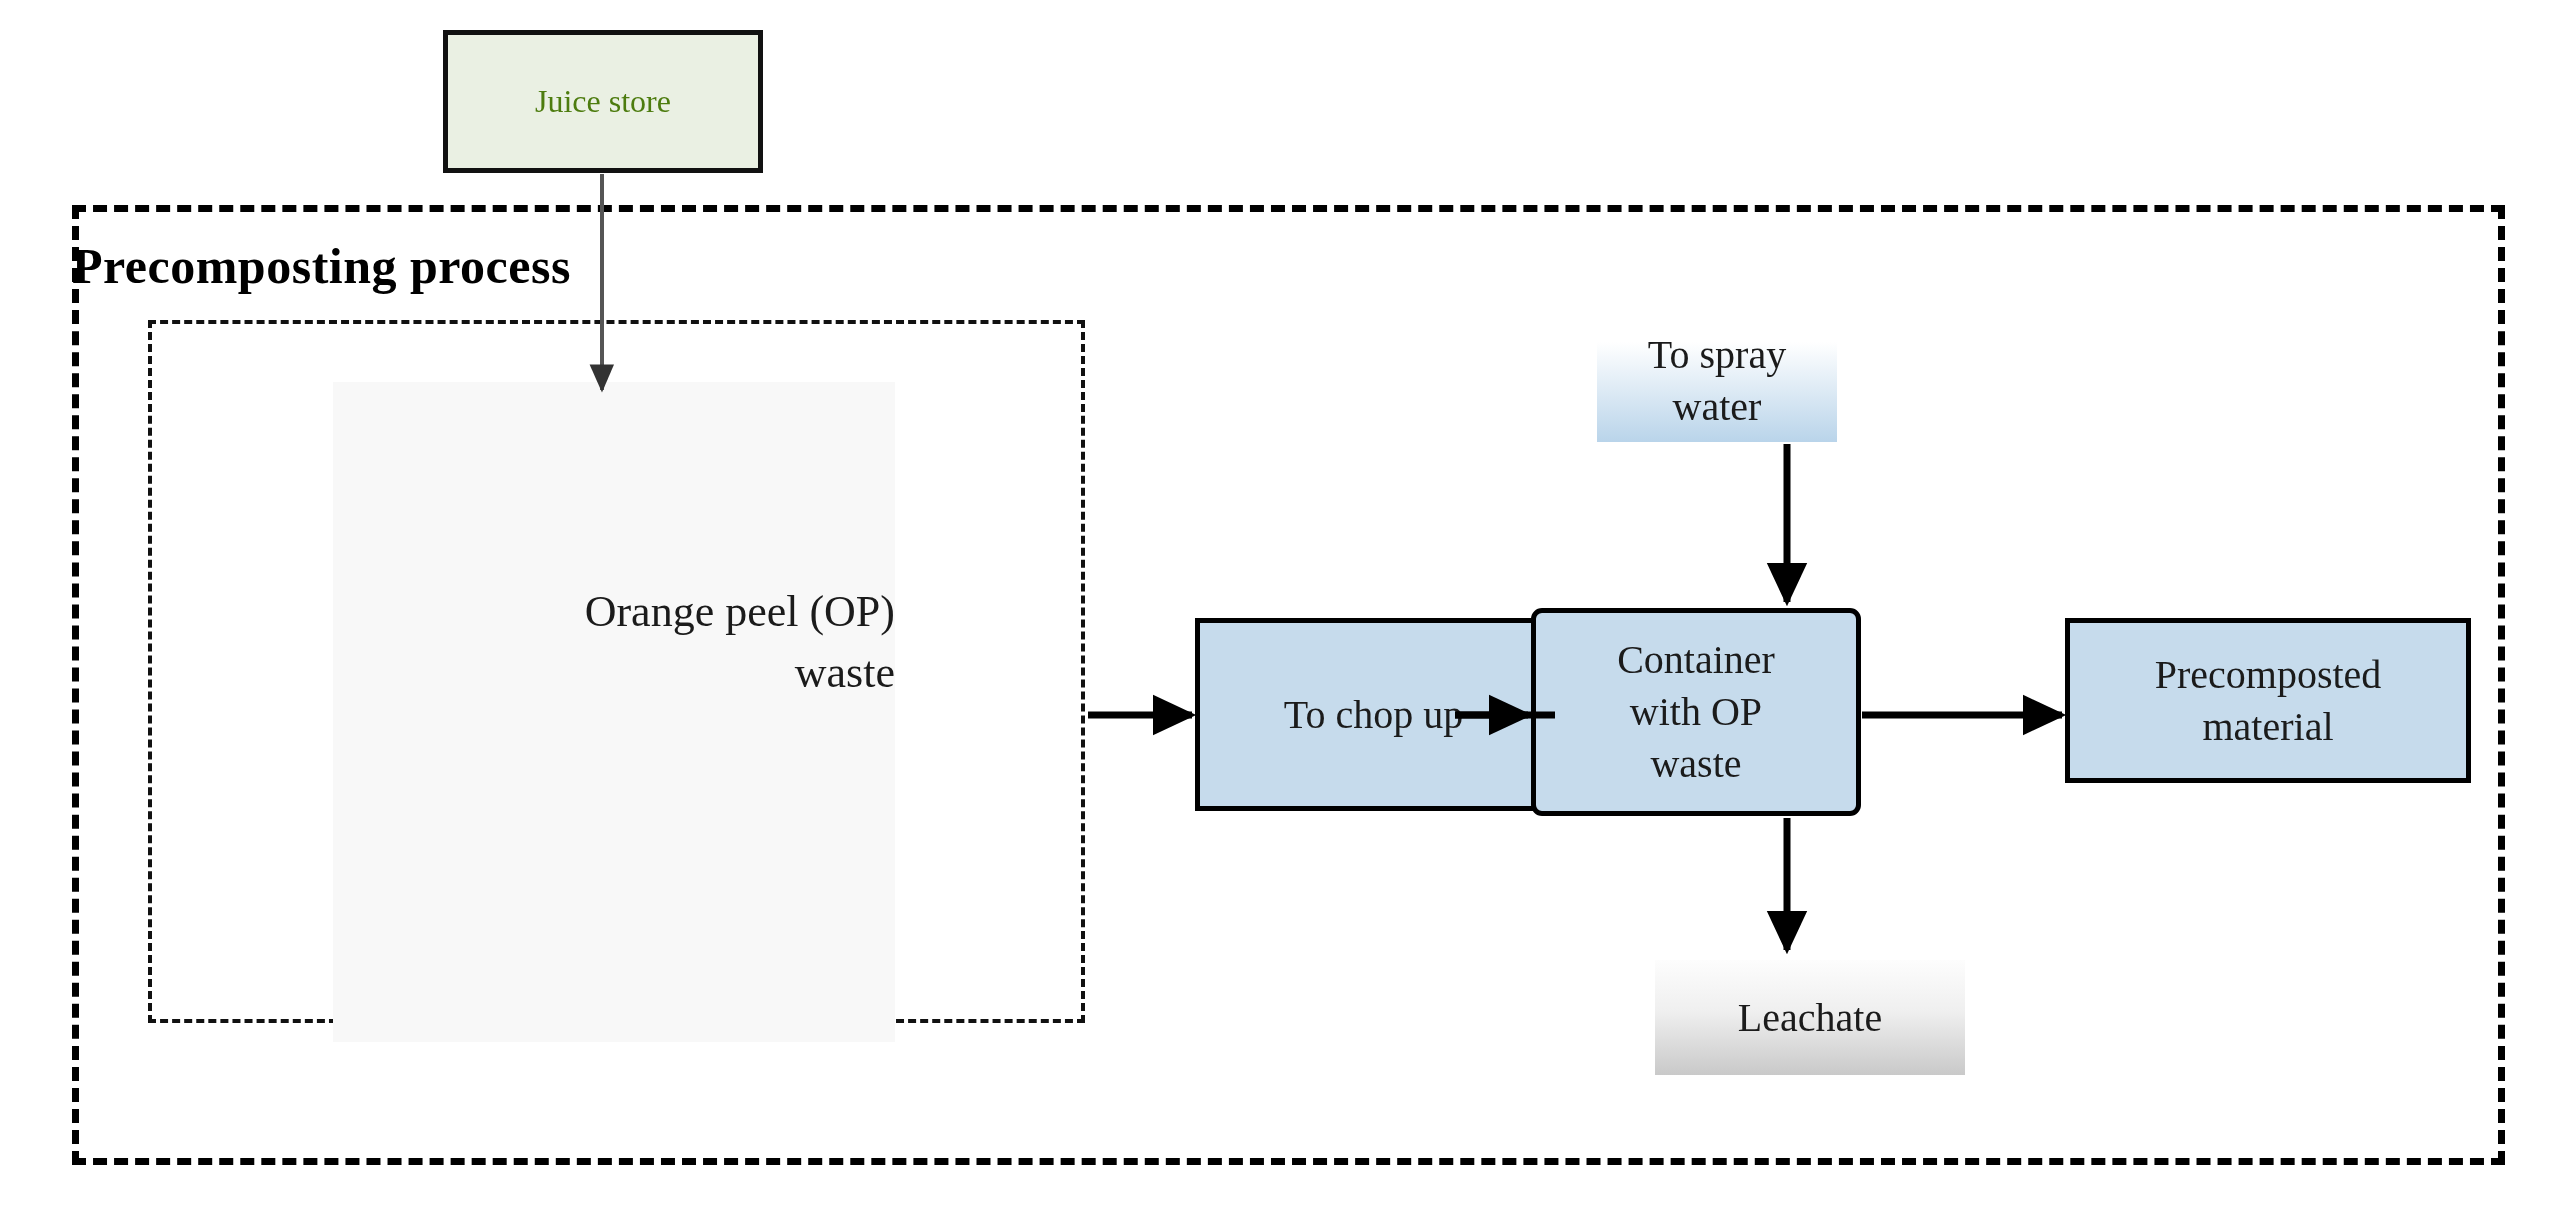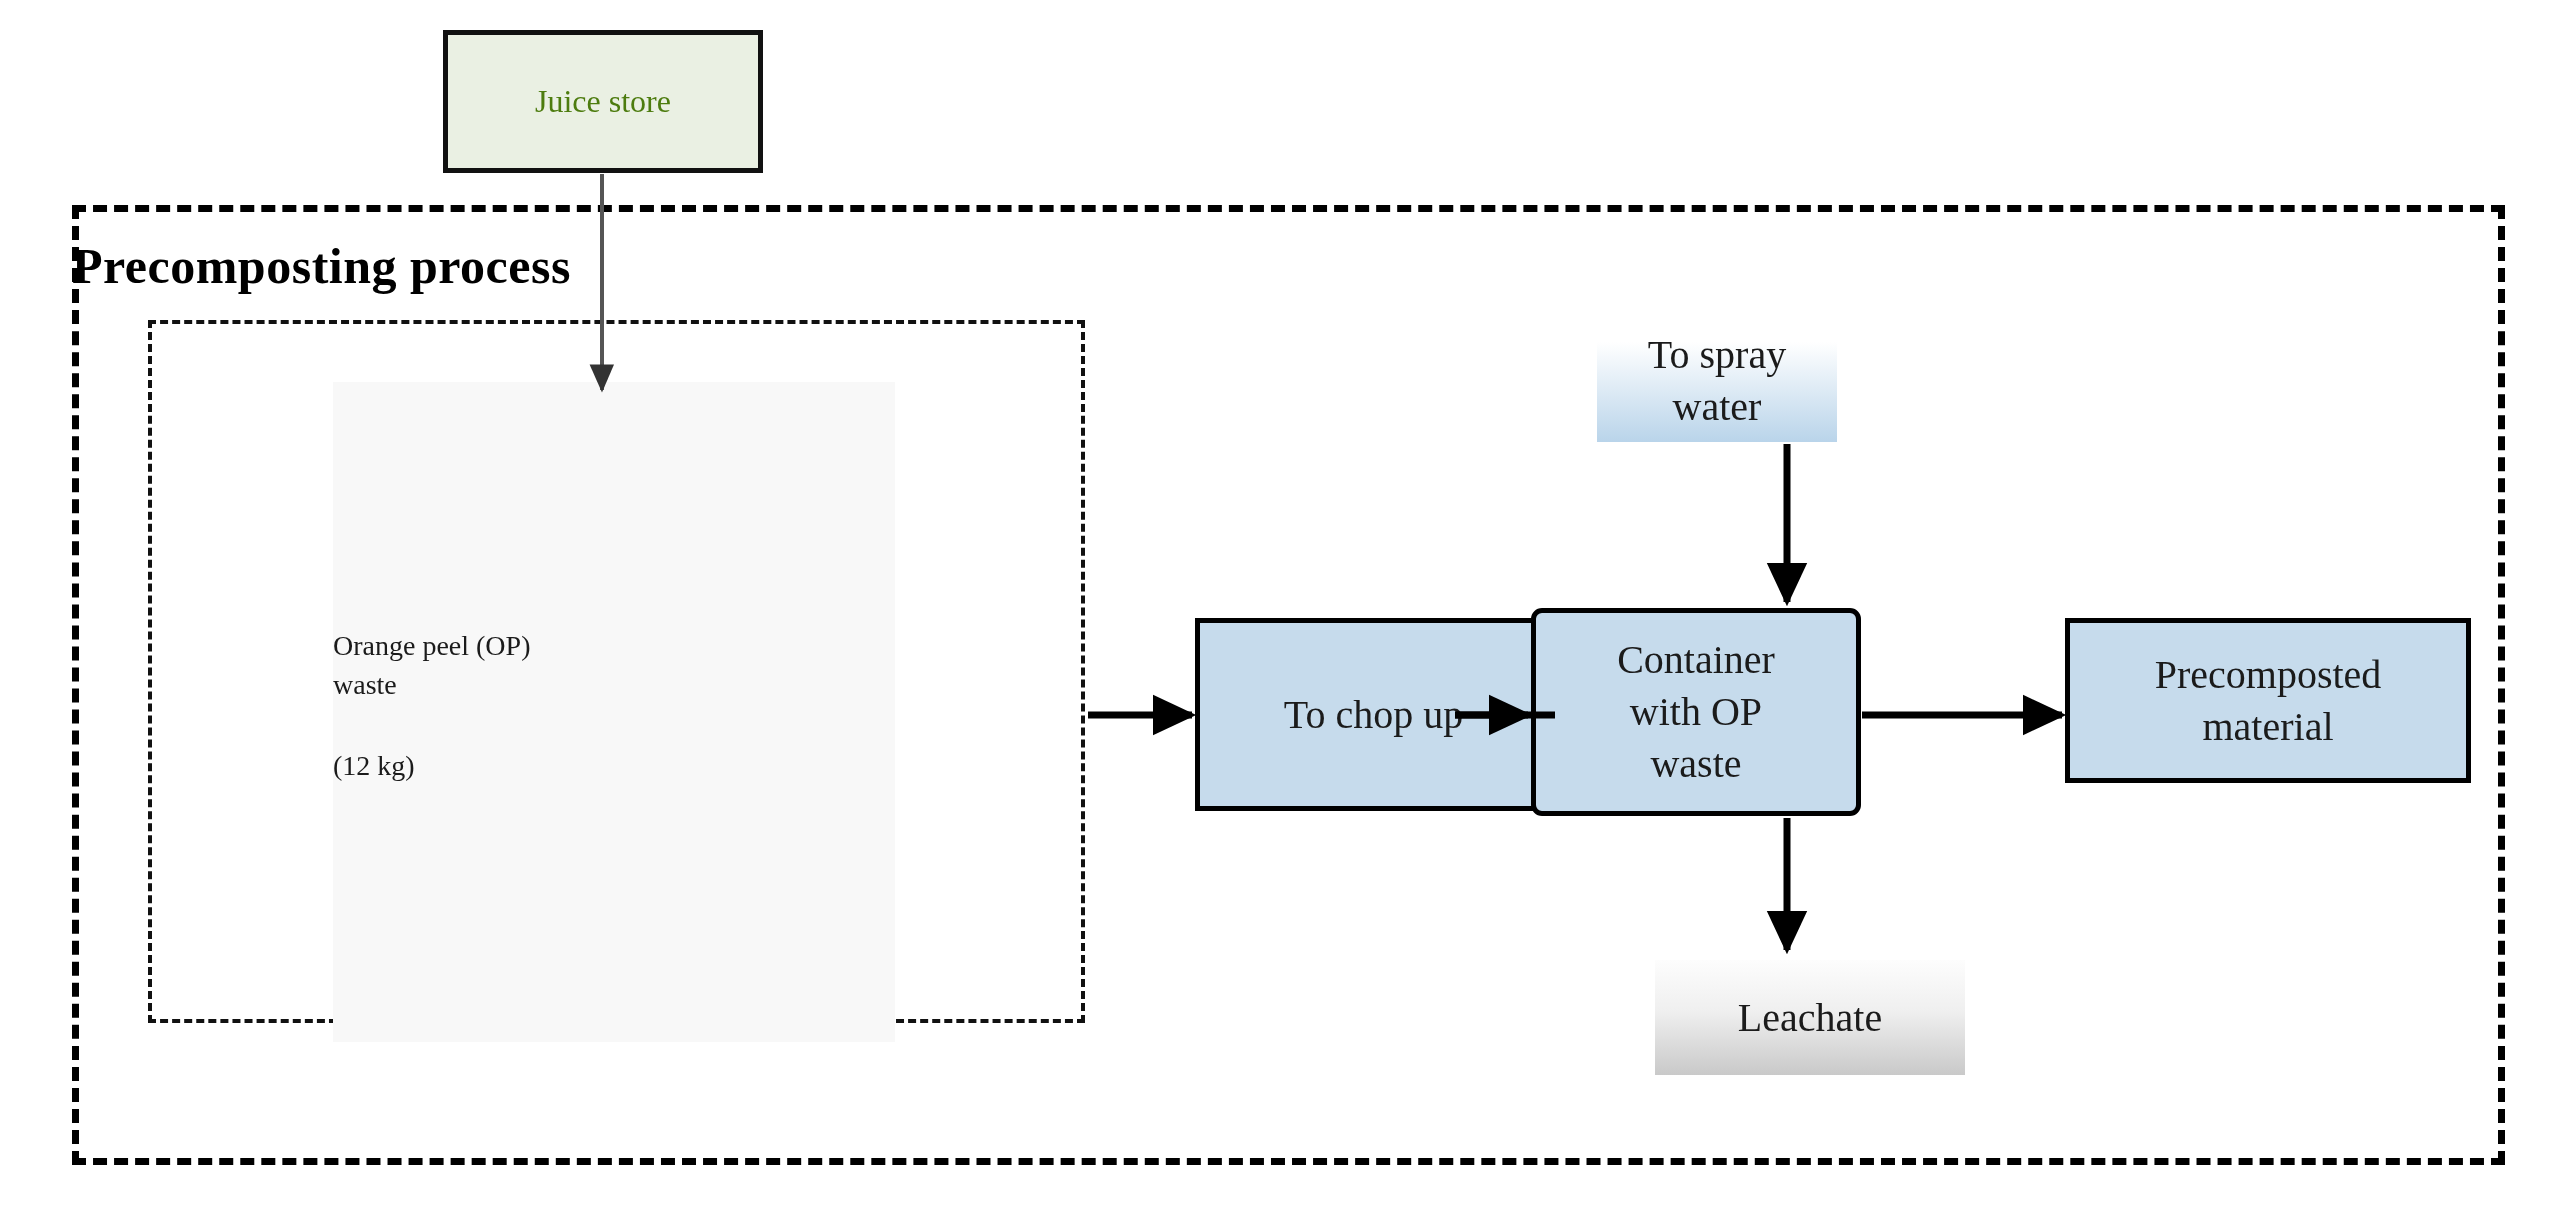--- a/index.html
+++ b/index.html
@@ -42,25 +42,24 @@
     left: 333px;
     top: 382px;
     width: 562px;
     height: 660px;
     background: #f8f8f8;
   }
   #op-panel .op-text {
     position: absolute;
     left: 0;
     width: 100%;
-    text-align: left;
+    text-align: right;
     color: #1b1b1b;
-    font-size: 28px;
+    font-size: 44px;
     line-height: 1.38;
-    margin-top: 45px;
   }
   #op-title { top: 200px; }
   #op-mass  { top: 320px; }
 
   
   #juice-store {
     left: 443px;
     top: 30px;
     width: 320px;
     height: 143px;
@@ -149,21 +148,20 @@
   </div>
 
   <div class="abs" id="outer-dashed"></div>
 
   <div class="abs" id="process-title">Precomposting process</div>
 
   <div class="abs" id="inner-dashed"></div>
 
   <div class="abs" id="op-panel">
     <div class="op-text" id="op-title">Orange peel  (OP)<br>waste</div>
-    <div class="op-text" id="op-mass">(12 kg)</div>
   </div>
 
   <div class="abs grad-box" id="box-spray">
     <span>To spray<br>water</span>
   </div>
 
   <div class="abs blue-box" id="box-chop">
     <span>To chop up</span>
   </div>
 

